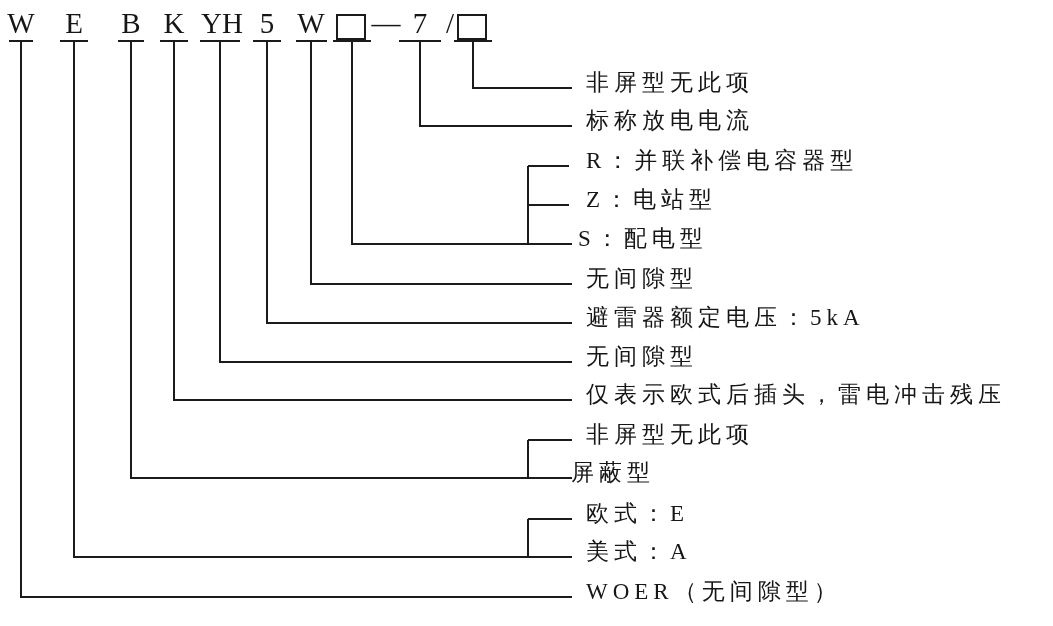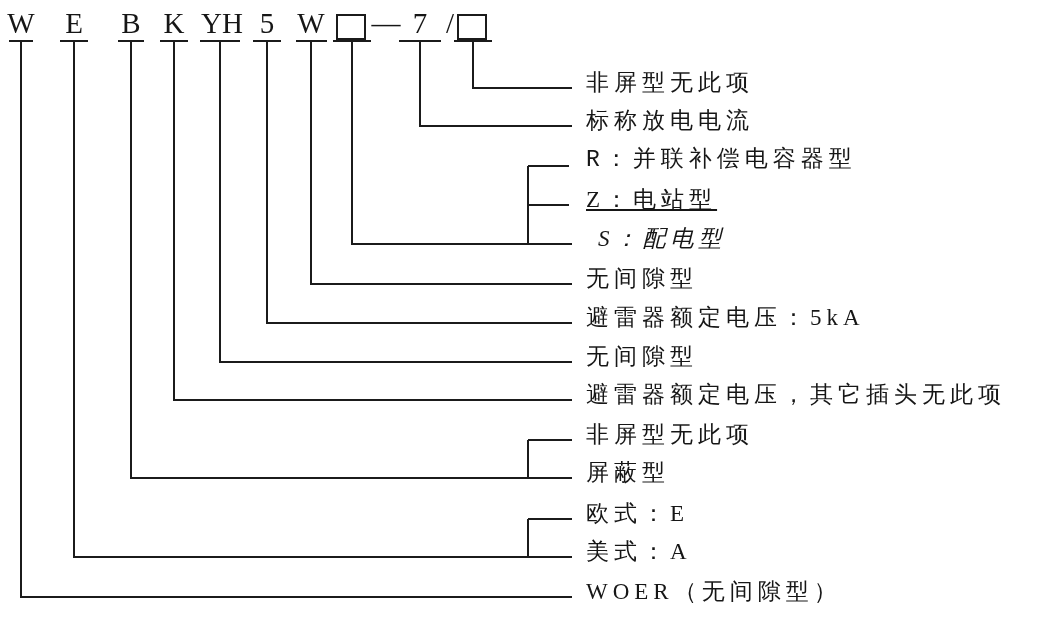--- a/index.html
+++ b/index.html
@@ -71,25 +71,25 @@
     <div class="line" style="left: 267px; top: 322px; width: 305px; height: 2px;"></div>
     <div class="line" style="left: 220px; top: 361px; width: 352px; height: 2px;"></div>
     <div class="line" style="left: 174px; top: 399px; width: 398px; height: 2px;"></div>
     <div class="line" style="left: 528px; top: 439px; width: 44px; height: 2px;"></div>
     <div class="line" style="left: 131px; top: 477px; width: 441px; height: 2px;"></div>
     <div class="line" style="left: 528px; top: 518px; width: 44px; height: 2px;"></div>
     <div class="line" style="left: 74px; top: 556px; width: 498px; height: 2px;"></div>
     <div class="line" style="left: 21px; top: 596px; width: 551px; height: 2px;"></div>
     <div class="label" style="left: 586px; top: 69px;">非屏型无此项</div>
     <div class="label" style="left: 586px; top: 107px;">标称放电电流</div>
-    <div class="label" style="left: 586px; top: 147px; font-family: Liberation Mono, monospace;">R：并联补偿电容器型</div>
-    <div class="label" style="left: 586px; top: 186px; text-decoration: underline;">Z：电站型</div>
-    <div class="label" style="left: 598px; top: 225px; font-style: italic;">S：配电型</div>
+    <div class="label" style="left: 586px; top: 147px;">R：并联补偿电容器型</div>
+    <div class="label" style="left: 586px; top: 186px;">Z：电站型</div>
+    <div class="label" style="left: 578px; top: 225px;">S：配电型</div>
     <div class="label" style="left: 586px; top: 265px; text-align: center;">无间隙型</div>
     <div class="label" style="left: 586px; top: 304px;">避雷器额定电压：5kA</div>
     <div class="label" style="left: 586px; top: 343px;">无间隙型</div>
-    <div class="label" style="left: 586px; top: 381px;">避雷器额定电压，其它插头无此项</div>
+    <div class="label" style="left: 586px; top: 381px;">仅表示欧式后插头，雷电冲击残压</div>
     <div class="label" style="left: 586px; top: 421px;">非屏型无此项</div>
-    <div class="label" style="left: 586px; top: 459px;">屏蔽型</div>
+    <div class="label" style="left: 571px; top: 459px;">屏蔽型</div>
     <div class="label" style="left: 586px; top: 538px;">美式：A</div>
     <div class="label" style="left: 586px; top: 500px;">欧式：E</div>
     <div class="label" style="left: 586px; top: 578px;">WOER（无间隙型）</div>
   </div>
 
 </body></html>

